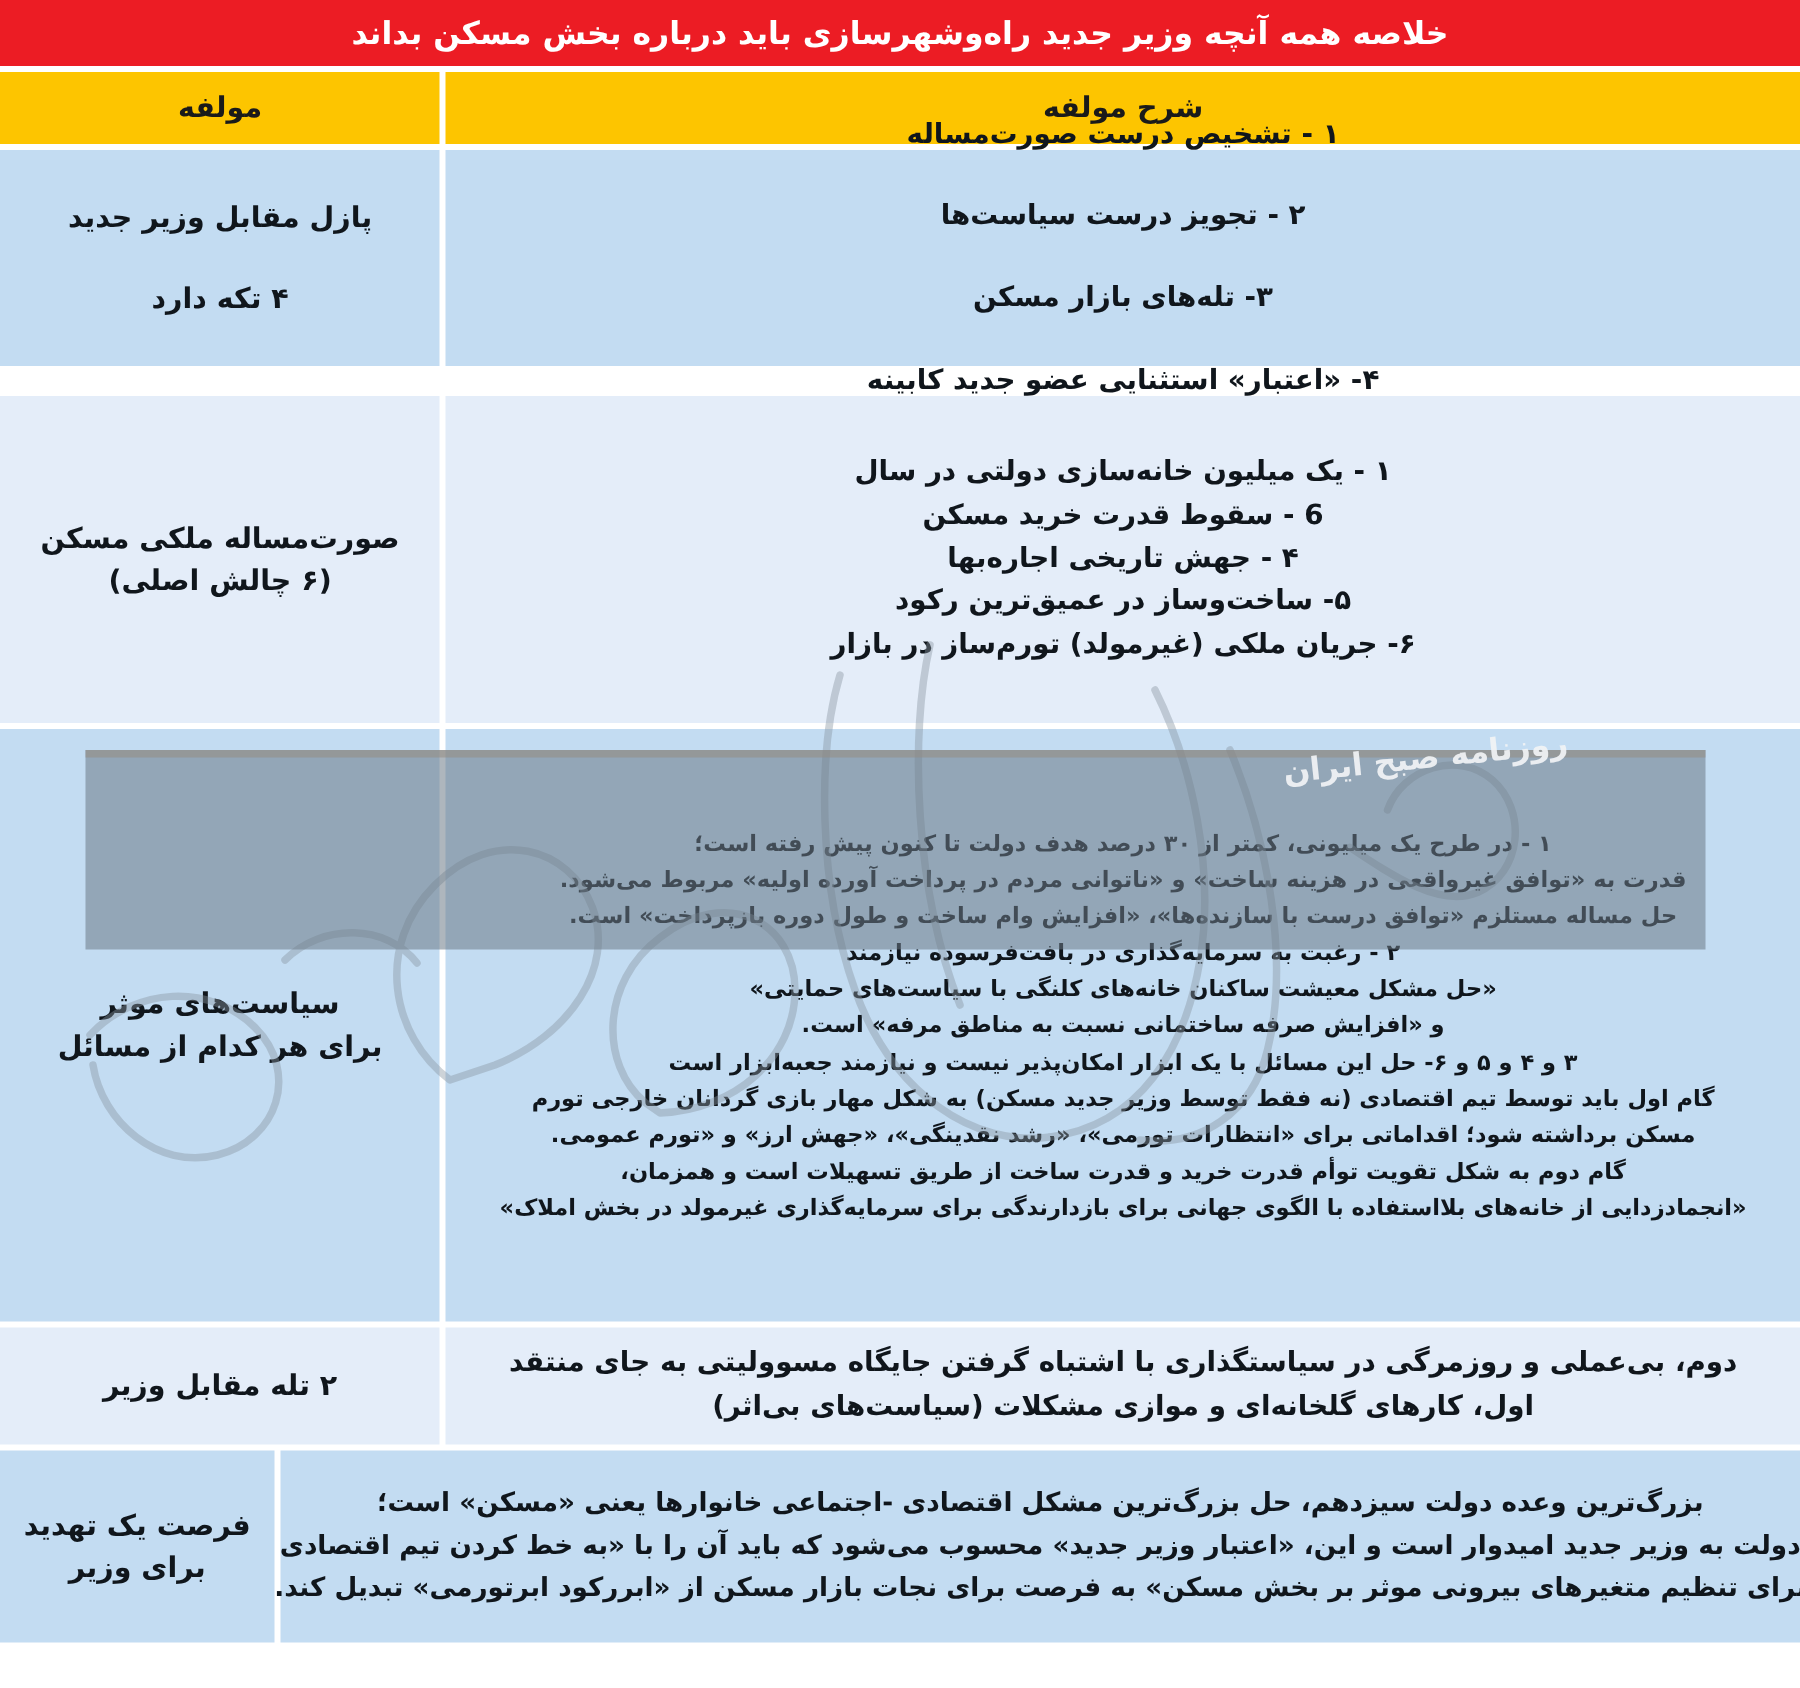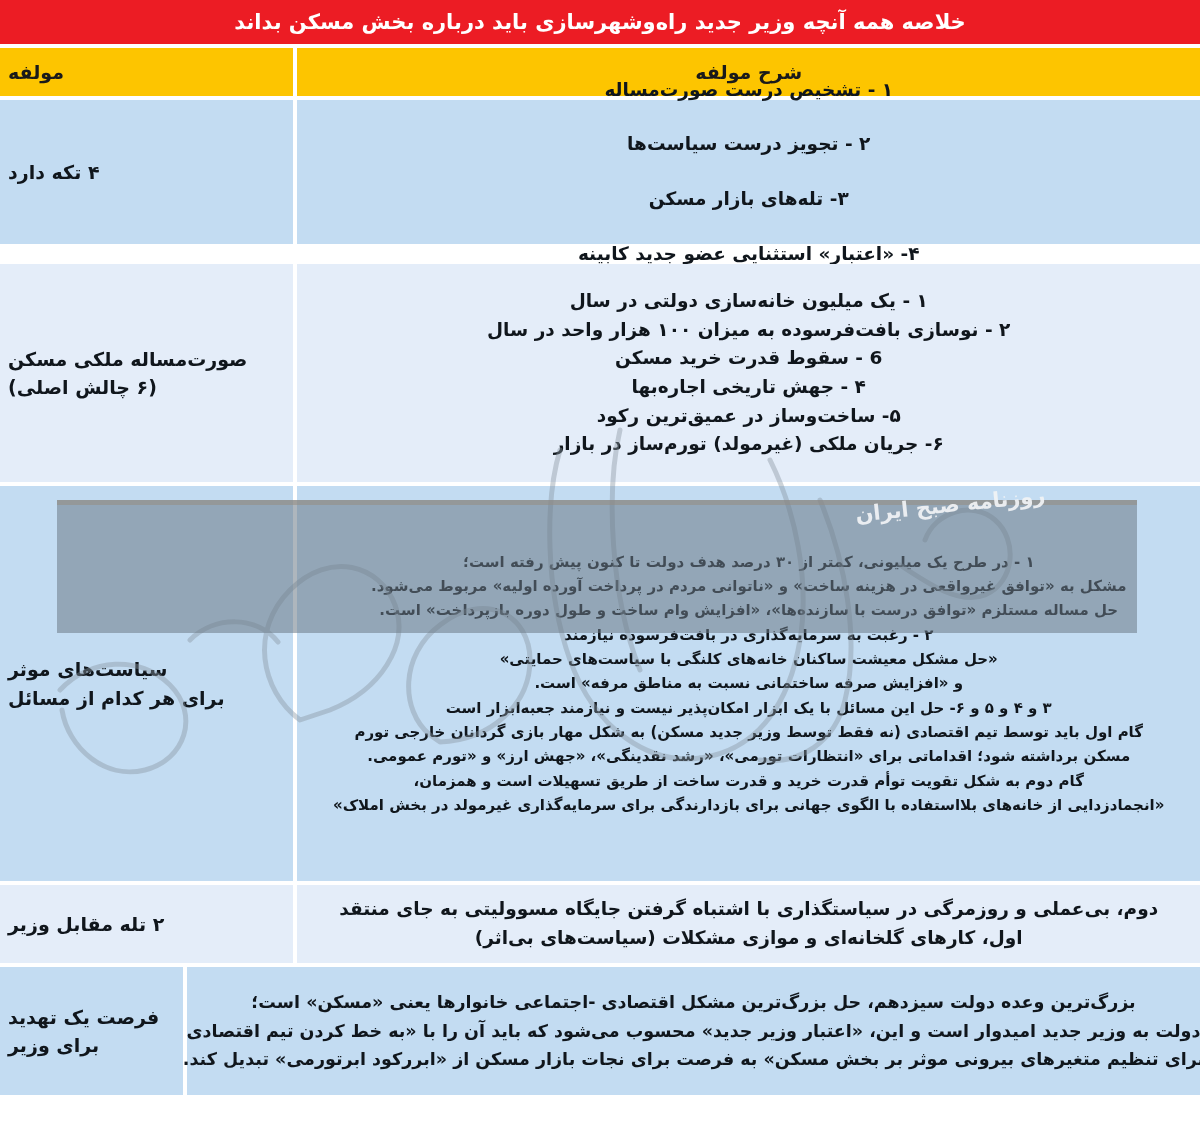--- a/index.html
+++ b/index.html
@@ -66,21 +66,21 @@
     justify-content: center;
     text-align: center;
   }
   .cell-label {
     width: 328px;
     margin-right: 4px;
     box-sizing: border-box;
     padding: 4px 8px;
     display: flex;
     flex-direction: column;
-    align-items: flex-end;
+    align-items: center;
     justify-content: center;
     text-align: center;
   }
 
   
   .row-header .cell-desc,
   .row-header .cell-label {
     background: #fdc500;
     height: 48px;
     padding-top: 0;
@@ -176,43 +176,43 @@
     </div>
 
     <div class="row tint-a" id="row-1">
       <div class="cell-desc">
         <span class="line">۱ - تشخیص درست صورت‌مساله</span>
         <span class="line">۲ - تجویز درست سیاست‌ها</span>
         <span class="line">۳- تله‌های بازار مسکن</span>
         <span class="line">۴- «اعتبار» استثنایی عضو جدید کابینه</span>
       </div>
       <div class="cell-label">
+        <span class="label-line">پازل مقابل وزیر جدید</span>
         <span class="label-line">۴ تکه دارد</span>
       </div>
     </div>
 
     <div class="row tint-b" id="row-2">
       <div class="cell-desc">
         <span class="line">۱ - یک میلیون خانه‌سازی دولتی در سال</span>
-        <span class="line">۲ - نوسازی بافت‌فرسوده به میزان ۱۰۰ هزار واحد در سال</span>
         <span class="line">6 - سقوط قدرت خرید مسکن</span>
         <span class="line">۴ - جهش تاریخی اجاره‌بها</span>
         <span class="line">۵- ساخت‌وساز در عمیق‌ترین رکود</span>
         <span class="line">۶- جریان ملکی (غیرمولد) تورم‌ساز در بازار</span>
       </div>
       <div class="cell-label">
         <span class="label-line">صورت‌مساله ملکی مسکن</span>
         <span class="label-line">(۶ چالش اصلی)</span>
       </div>
     </div>
 
     <div class="row tint-a" id="row-3">
       <div class="cell-desc">
         <span class="line">۱ - در طرح یک میلیونی، کمتر از ۳۰ درصد هدف دولت تا کنون پیش رفته است؛</span>
-        <span class="line">مشکل به «توافق غیرواقعی در هزینه ساخت» و «ناتوانی مردم در پرداخت آورده اولیه» مربوط می‌شود.</span>
+        <span class="line">قدرت به «توافق غیرواقعی در هزینه ساخت» و «ناتوانی مردم در پرداخت آورده اولیه» مربوط می‌شود.</span>
         <span class="line">حل مساله مستلزم «توافق درست با سازنده‌ها»، «افزایش وام ساخت و طول دوره بازپرداخت» است.</span>
         <span class="line">۲ - رغبت به سرمایه‌گذاری در بافت‌فرسوده نیازمند</span>
         <span class="line">«حل مشکل معیشت ساکنان خانه‌های کلنگی با سیاست‌های حمایتی»</span>
         <span class="line">و «افزایش صرفه ساختمانی نسبت به مناطق مرفه» است.</span>
         <span class="line">۳ و ۴ و ۵ و ۶- حل این مسائل با یک ابزار امکان‌پذیر نیست و نیازمند جعبه‌ابزار است</span>
         <span class="line">گام اول باید توسط تیم اقتصادی (نه فقط توسط وزیر جدید مسکن) به شکل مهار بازی گردانان خارجی تورم</span>
         <span class="line">مسکن برداشته شود؛ اقداماتی برای «انتظارات تورمی»، «رشد نقدینگی»، «جهش ارز» و «تورم عمومی.</span>
         <span class="line">گام دوم به شکل تقویت توأم قدرت خرید و قدرت ساخت از طریق تسهیلات است و همزمان،</span>
         <span class="line">«انجمادزدایی از خانه‌های بلااستفاده با الگوی جهانی برای بازدارندگی برای سرمایه‌گذاری غیرمولد در بخش املاک»</span>
       </div>

